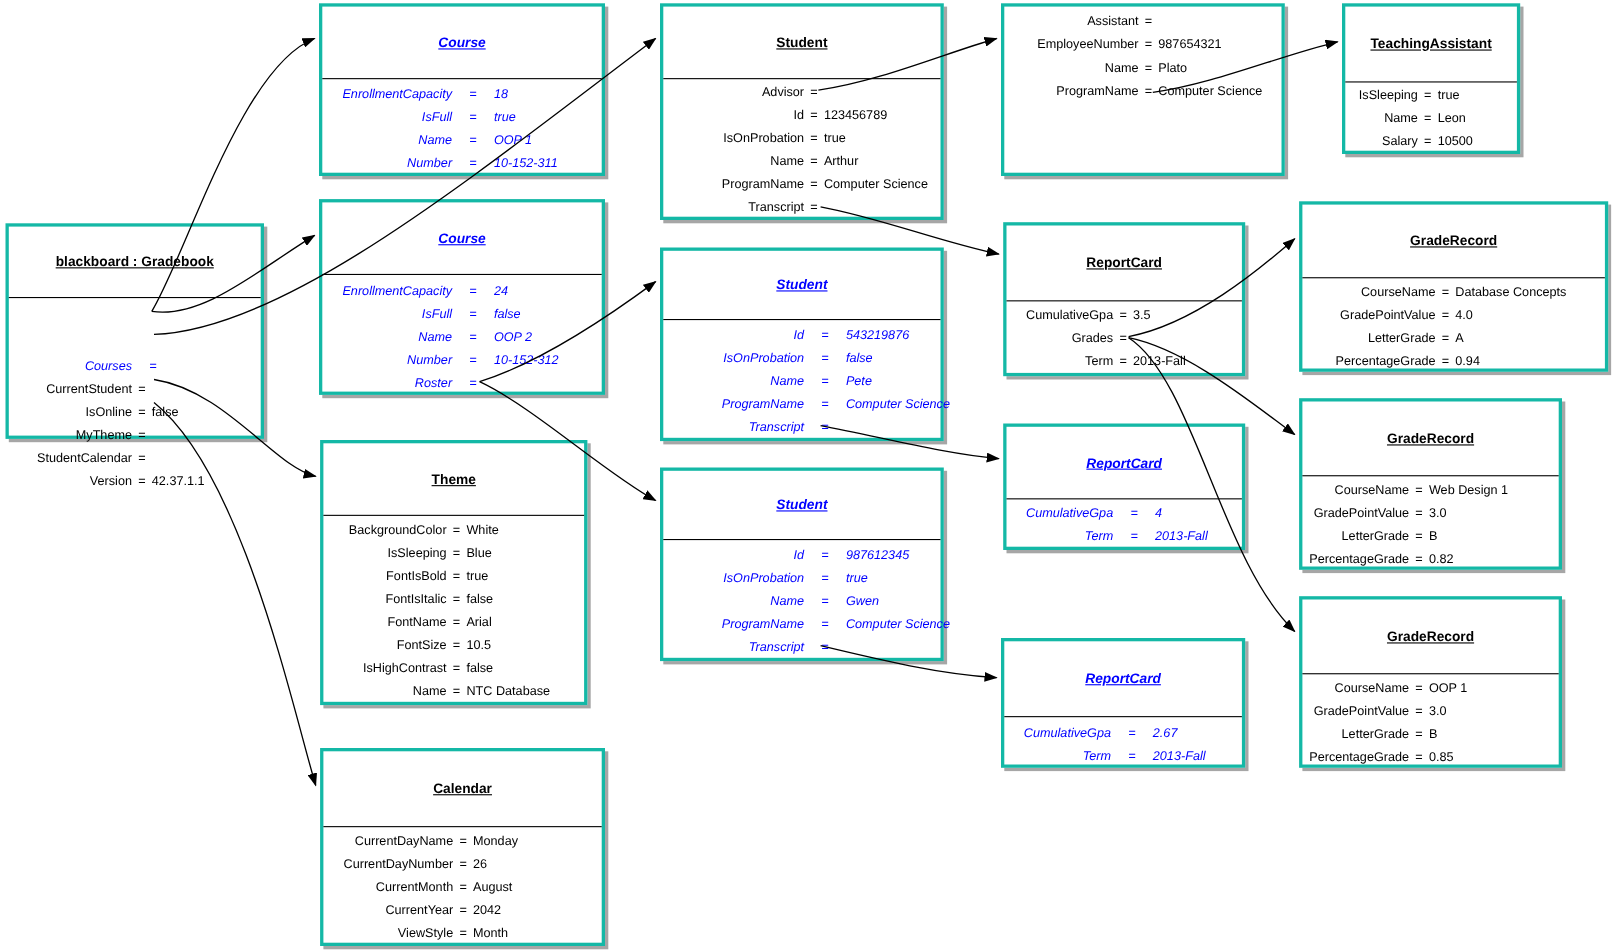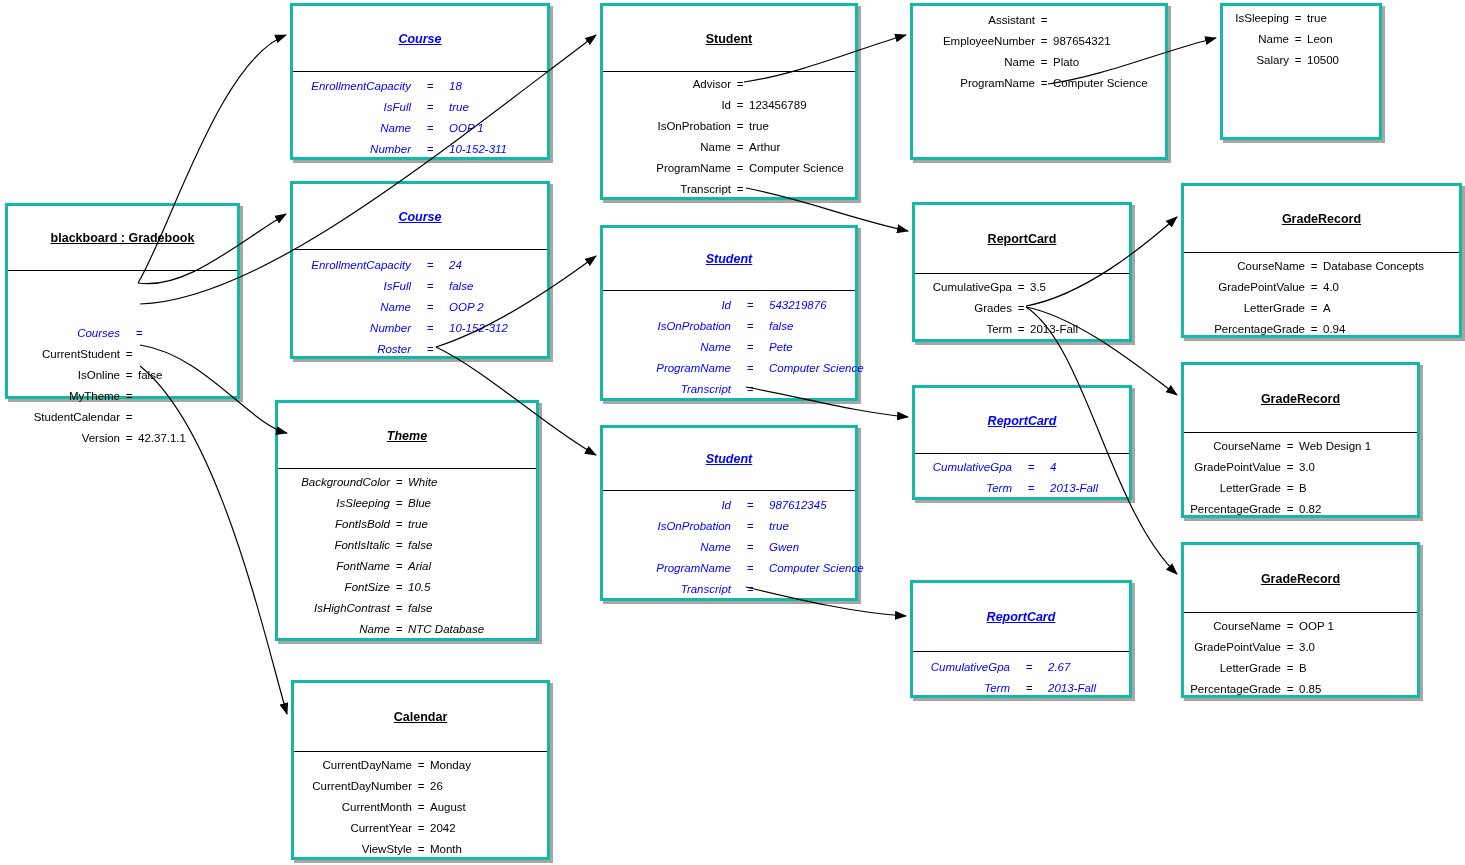--- a/index.html
+++ b/index.html
@@ -114,21 +114,21 @@
             <span class="feq">=</span>
             <span class="fval">10-152-312</span>
           </div>
           <div class="orow">
             <span class="flabel" style="width: 118px;">Roster</span>
             <span class="feq">=</span>
             <span class="fval"></span>
           </div>
         </div>
       </div>
-      <div class="obox" style="left: 275px; top: 400px; width: 264px; height: 241px; font-style: italic;">
+      <div class="obox" style="left: 291px; top: 400px; width: 243px; height: 241px;">
         <div class="otitle" style="height: 66px;">Theme</div>
         <div class="ofields" style="padding-top: 2px;">
           <div class="orow">
             <span class="flabel" style="width: 112px;">BackgroundColor</span>
             <span class="feq">=</span>
             <span class="fval">White</span>
           </div>
           <div class="orow">
             <span class="flabel" style="width: 112px;">IsSleeping</span>
             <span class="feq">=</span>
@@ -309,20 +309,21 @@
             <span class="fval">Plato</span>
           </div>
           <div class="orow">
             <span class="flabel" style="width: 122px;">ProgramName</span>
             <span class="feq">=</span>
             <span class="fval">Computer Science</span>
           </div>
         </div>
       </div>
       <div class="obox" style="left: 1220px; top: 3px; width: 162px; height: 137px;">
+        <div class="otitle" style="height: 69px;">TeachingAssistant</div>
         <div class="ofields" style="padding-top: 1px;">
           <div class="orow">
             <span class="flabel" style="width: 66px;">IsSleeping</span>
             <span class="feq">=</span>
             <span class="fval">true</span>
           </div>
           <div class="orow">
             <span class="flabel" style="width: 66px;">Name</span>
             <span class="feq">=</span>
             <span class="fval">Leon</span>

